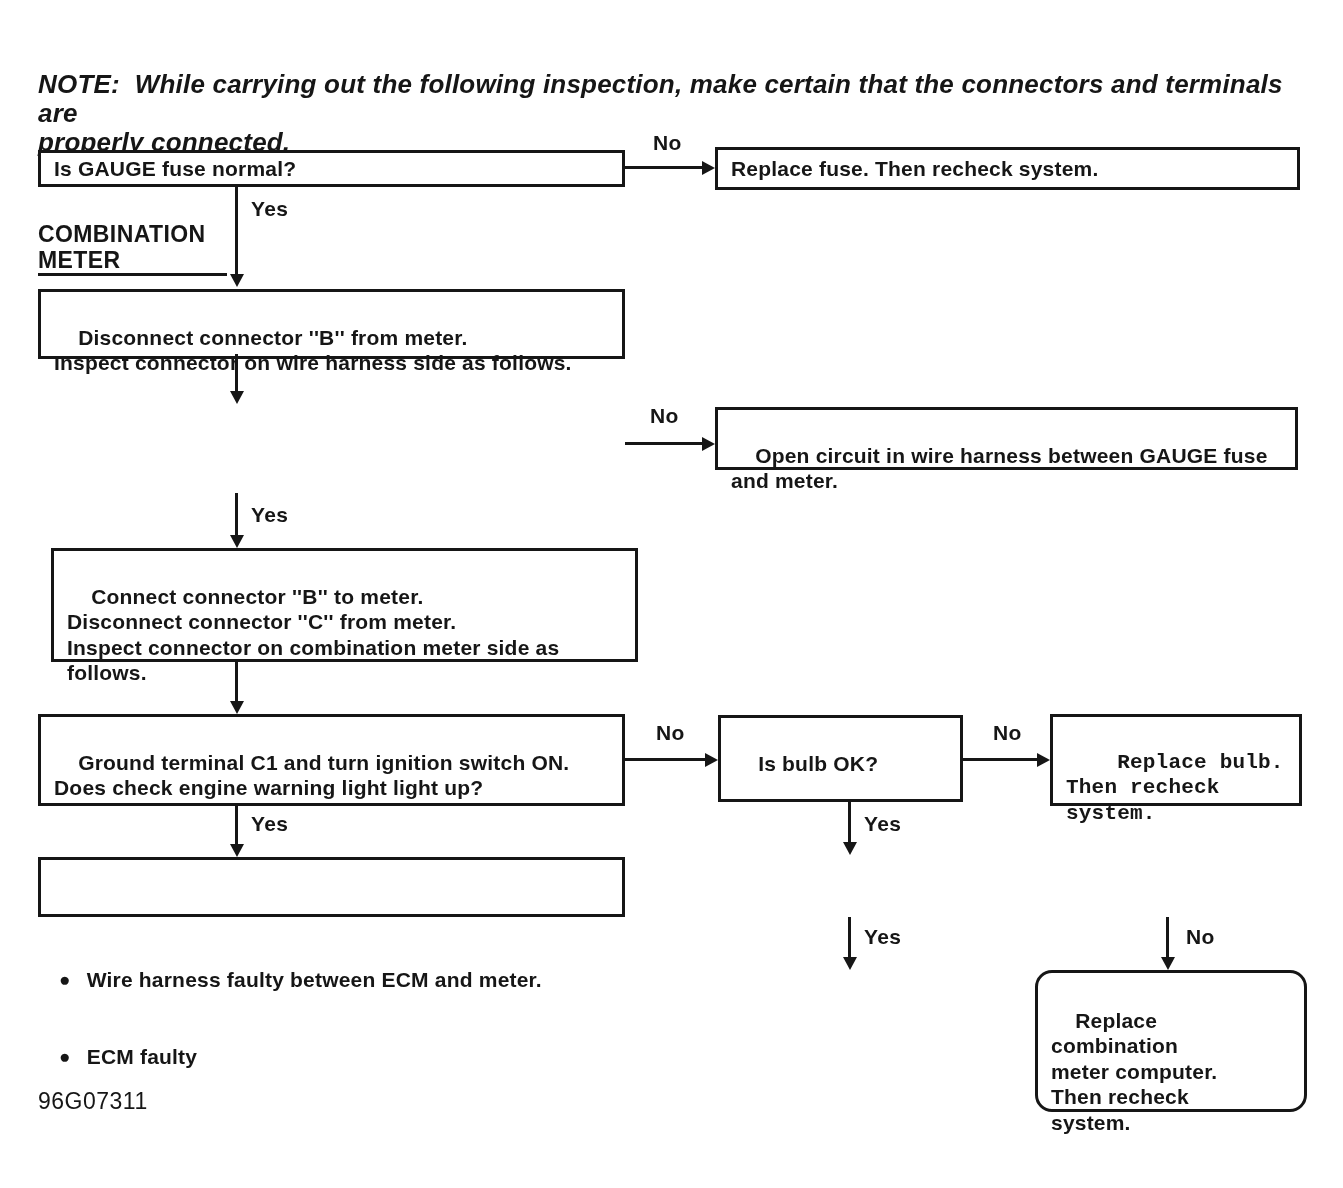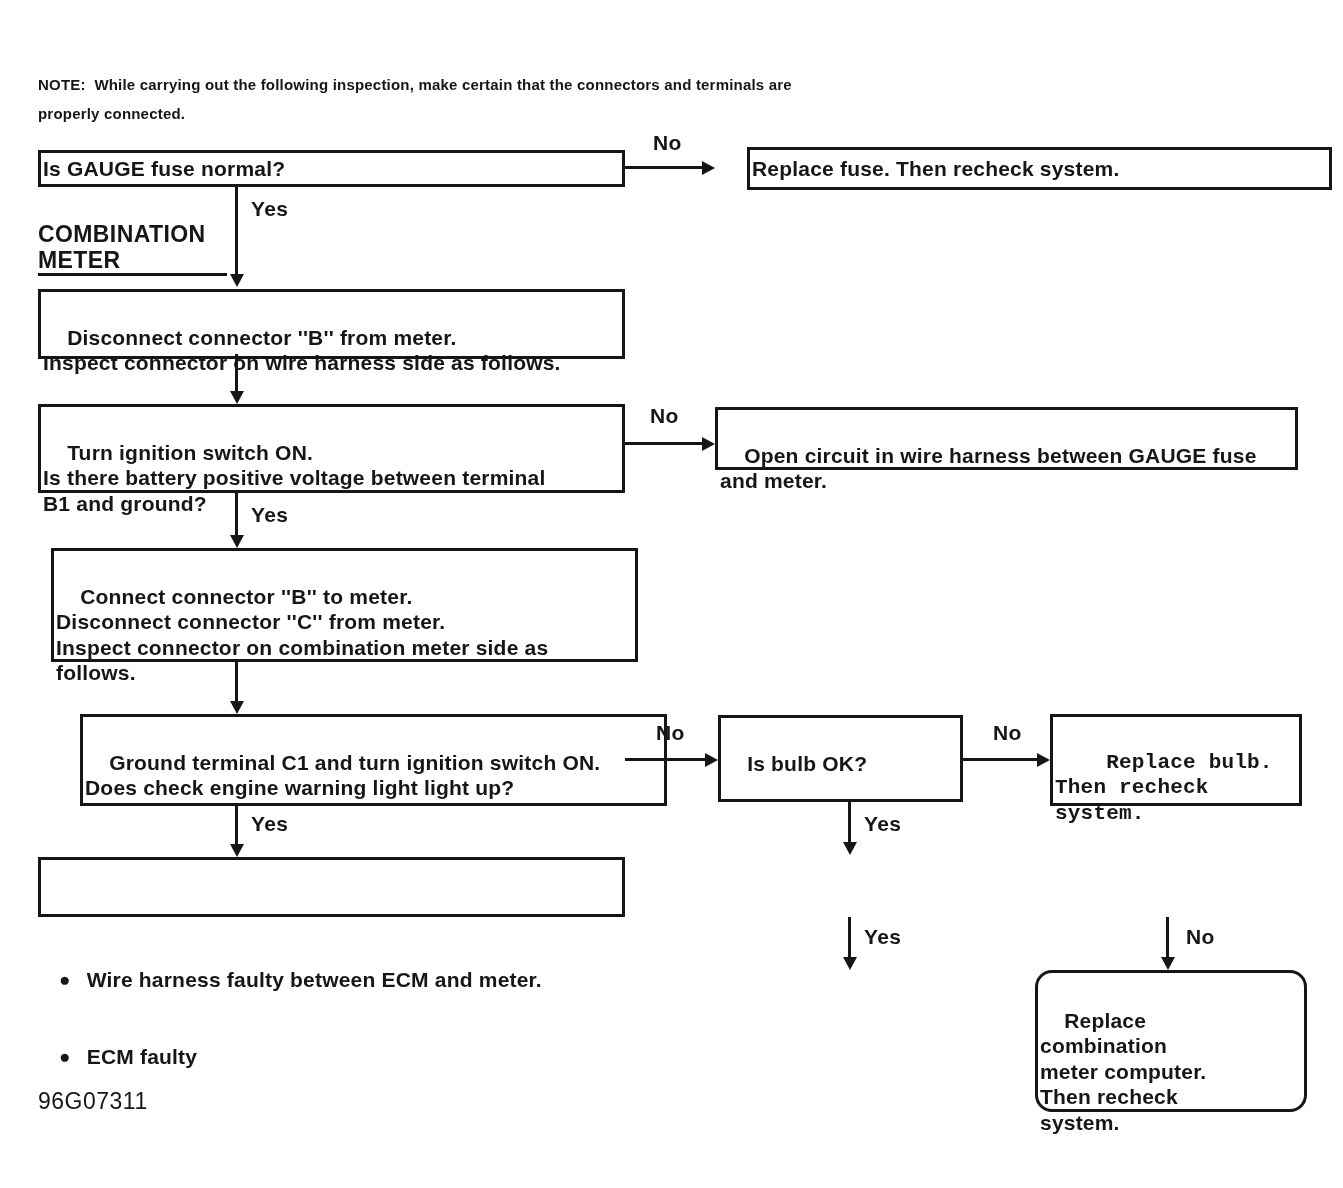--- a/index.html
+++ b/index.html
@@ -4,26 +4,26 @@
 <style>
   html,body{margin:0;padding:0;background:#ffffff;}
   .canvas{
     position:relative;width:1343px;height:1188px;background:#ffffff;
     font-family:"Liberation Sans","DejaVu Sans",sans-serif;
     color:#161616;overflow:hidden;
   }
   .txt{white-space:pre-wrap;}
   .note{
     position:absolute;left:38px;top:70px;width:1280px;
-    font-size:15px;line-height:29px;font-weight:600;letter-spacing:.2px;
+    font-size:26px;line-height:29px;font-weight:600;letter-spacing:.2px;font-style:italic;
   }
   .box{
     position:absolute;box-sizing:border-box;border:3px solid #161616;background:#fff;
     font-size:21px;line-height:25.5px;font-weight:600;letter-spacing:.2px;
-    padding:7px 2px;white-space:pre-wrap;
+    padding:7px 13px;white-space:pre-wrap;
   }
   .box.vcenter{display:flex;align-items:center;padding-top:0;padding-bottom:0;}
   .lbl{
     position:absolute;font-size:21px;font-weight:600;letter-spacing:.3px;
   }
   .heading{
     position:absolute;left:38px;top:221px;font-size:23px;line-height:26px;
     font-weight:600;letter-spacing:.4px;
   }
   .rule{position:absolute;background:#161616;height:3px;}
@@ -50,21 +50,21 @@
 
   <div class="note txt">NOTE:  While carrying out the following inspection, make certain that the connectors and terminals are
 properly connected.</div>
 
   <div class="box vcenter" style="left:38px;top:150px;width:587px;height:37px;">
     <span class="txt">Is GAUGE fuse normal?</span>
   </div>
   <div class="lbl" style="left:653px;top:131px;">No</div>
   <div class="hline" style="left:625px;top:166px;width:78px;"></div>
   <div class="ah-r" style="left:702px;top:161px;"></div>
-  <div class="box vcenter" style="left:715px;top:147px;width:585px;height:43px;margin-left:32px;">
+  <div class="box vcenter" style="left:715px;top:147px;width:585px;height:43px;">
     <span class="txt">Replace fuse. Then recheck system.</span>
   </div>
 
   <div class="vline" style="left:235px;top:187px;height:87px;"></div>
   <div class="ah-d" style="left:230px;top:274px;"></div>
   <div class="lbl" style="left:251px;top:197px;">Yes</div>
 
   <div class="heading">
     <div>COMBINATION</div>
     <div>METER</div>
@@ -72,25 +72,20 @@
   <div class="rule" style="left:38px;top:273px;width:189px;"></div>
 
   <div class="box" style="left:38px;top:289px;width:587px;height:70px;">
     <span class="txt">Disconnect connector ''B'' from meter.
 Inspect connector on wire harness side as follows.</span>
   </div>
 
   <div class="vline" style="left:235px;top:354px;height:37px;"></div>
   <div class="ah-d" style="left:230px;top:391px;"></div>
 
-  <div class="box" style="left:38px;top:404px;width:587px;height:89px;">
-    <span class="txt">Turn ignition switch ON.
-Is there battery positive voltage between terminal
-B1 and ground?</span>
-  </div>
   <div class="lbl" style="left:650px;top:404px;">No</div>
   <div class="hline" style="left:625px;top:442px;width:78px;"></div>
   <div class="ah-r" style="left:702px;top:437px;"></div>
   <div class="box" style="left:715px;top:407px;width:583px;height:63px;">
     <span class="txt">Open circuit in wire harness between GAUGE fuse
 and meter.</span>
   </div>
 
   <div class="vline" style="left:235px;top:493px;height:42px;"></div>
   <div class="ah-d" style="left:230px;top:535px;"></div>
@@ -99,21 +94,21 @@
   <div class="box" style="left:38px;top:548px;width:587px;height:114px;margin-left:13px;">
     <span class="txt">Connect connector ''B'' to meter.
 Disconnect connector ''C'' from meter.
 Inspect connector on combination meter side as
 follows.</span>
   </div>
 
   <div class="vline" style="left:235px;top:662px;height:39px;"></div>
   <div class="ah-d" style="left:230px;top:701px;"></div>
 
-  <div class="box" style="left:38px;top:714px;width:587px;height:92px;margin-left:42px;">
+  <div class="box" style="left:38px;top:714px;width:587px;height:92px;">
     <span class="txt">Ground terminal C1 and turn ignition switch ON.
 Does check engine warning light light up?</span>
   </div>
   <div class="lbl" style="left:656px;top:721px;">No</div>
   <div class="hline" style="left:625px;top:758px;width:80px;"></div>
   <div class="ah-r" style="left:705px;top:753px;"></div>
 
   <div class="box" style="left:718px;top:715px;width:245px;height:87px;">
     <span class="txt">Is bulb OK?</span>
   </div>

